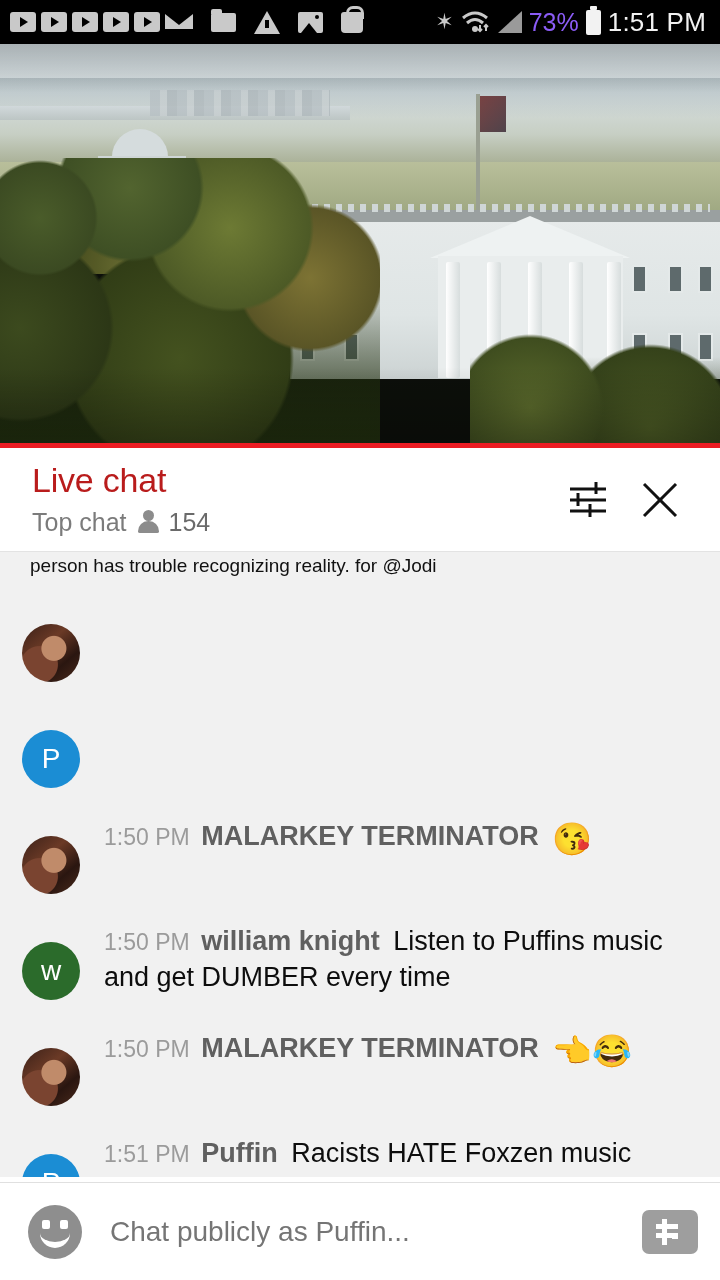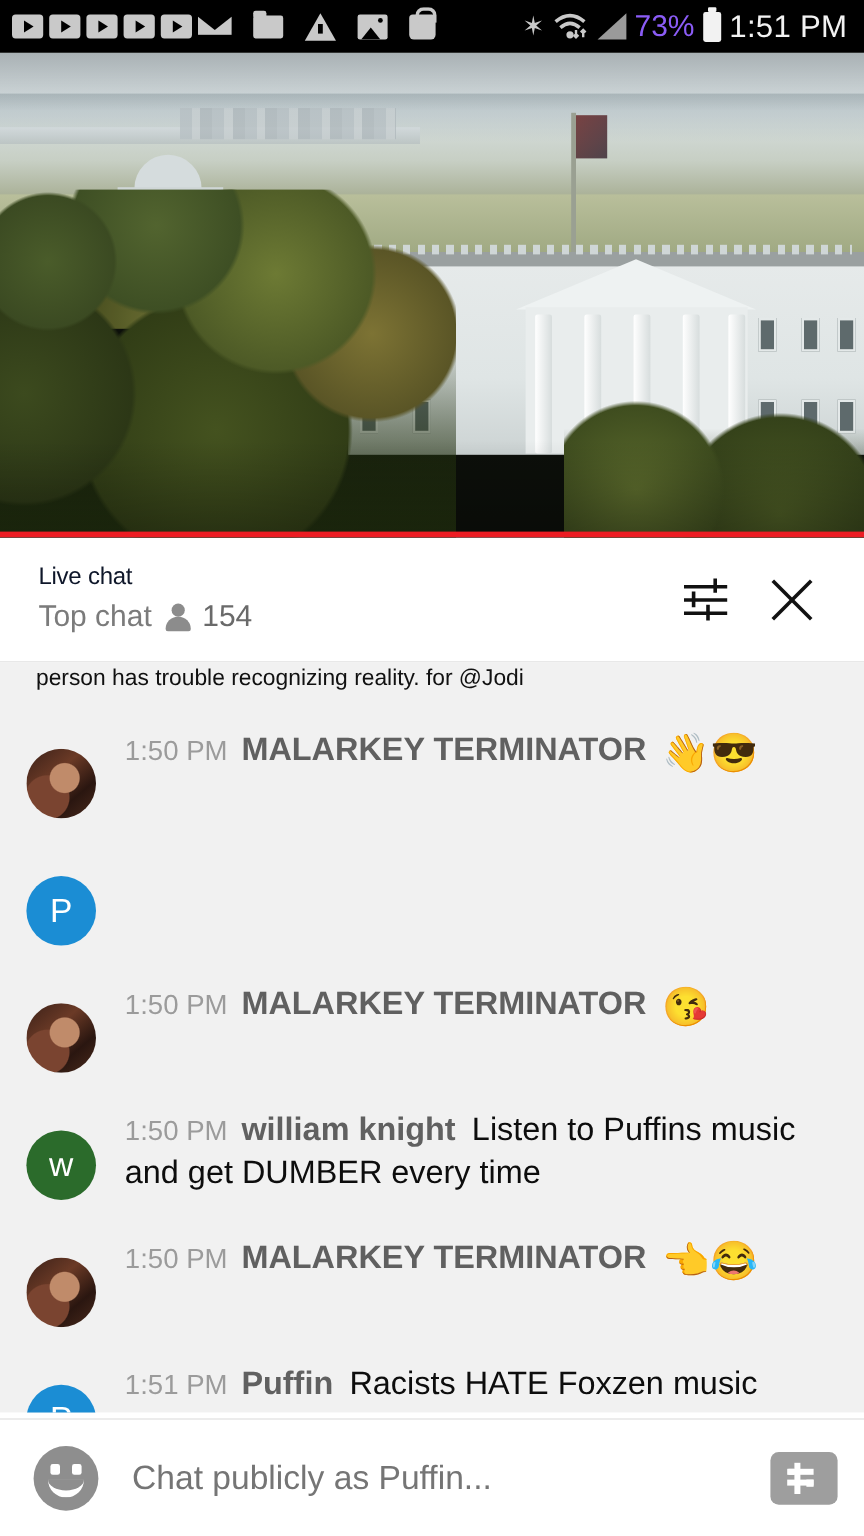--- a/index.html
+++ b/index.html
@@ -173,21 +173,21 @@
     pointer-events:none;
   }
 
   
   .chat-header{
     height:104px; background:#ffffff;
     display:flex; align-items:center; padding:0 24px 0 32px;
     border-bottom:1px solid #e3e3e3;
   }
   .ch-texts{flex:1;}
-  .ch-title{font-size:20px;color:#0f172a;line-height:1.1;letter-spacing:-.2px;}
+  .ch-title{font-size:34px;color:#b91c1c;line-height:1.1;letter-spacing:-.2px;}
   .ch-sub{display:flex;align-items:center;margin-top:8px;gap:10px;}
   .ch-subtitle{font-size:25px;color:#7b7b7b;}
   .ch-count{font-size:25px;color:#6a6a6a;}
   .person-ico{width:22px;height:24px;position:relative;}
   .person-ico:before{content:"";position:absolute;top:0;left:6px;width:11px;height:11px;border-radius:50%;background:#8c8c8c;}
   .person-ico:after{content:"";position:absolute;bottom:1px;left:1px;width:21px;height:12px;
     border-radius:11px 11px 2px 2px;background:#8c8c8c;}
   .hdr-btn{width:72px;height:72px;display:flex;align-items:center;justify-content:center;}
 
   
@@ -361,26 +361,20 @@
         <line x1="38" y1="6" x2="6" y2="38" stroke="#111" stroke-width="3"></line>
       </svg>
     </div>
   </div>
 
   <div class="chat-list">
     <div class="partial-msg">person has trouble recognizing reality. for @Jodi</div>
 
     <div class="msg">
       <div class="avatar photo-dark"></div>
-      <div class="msg-body">
-        <span class="ts">1:50 PM</span>
-        <span class="author">MALARKEY TERMINATOR</span>
-        <span></span>
-        <span class="emoji">👋😎</span>
-      </div>
     </div>
 
     <div class="msg">
       <div class="avatar" style="background:#1b8dd4">
         <span>P</span>
       </div>
     </div>
 
     <div class="msg">
       <div class="avatar photo-dark"></div>

